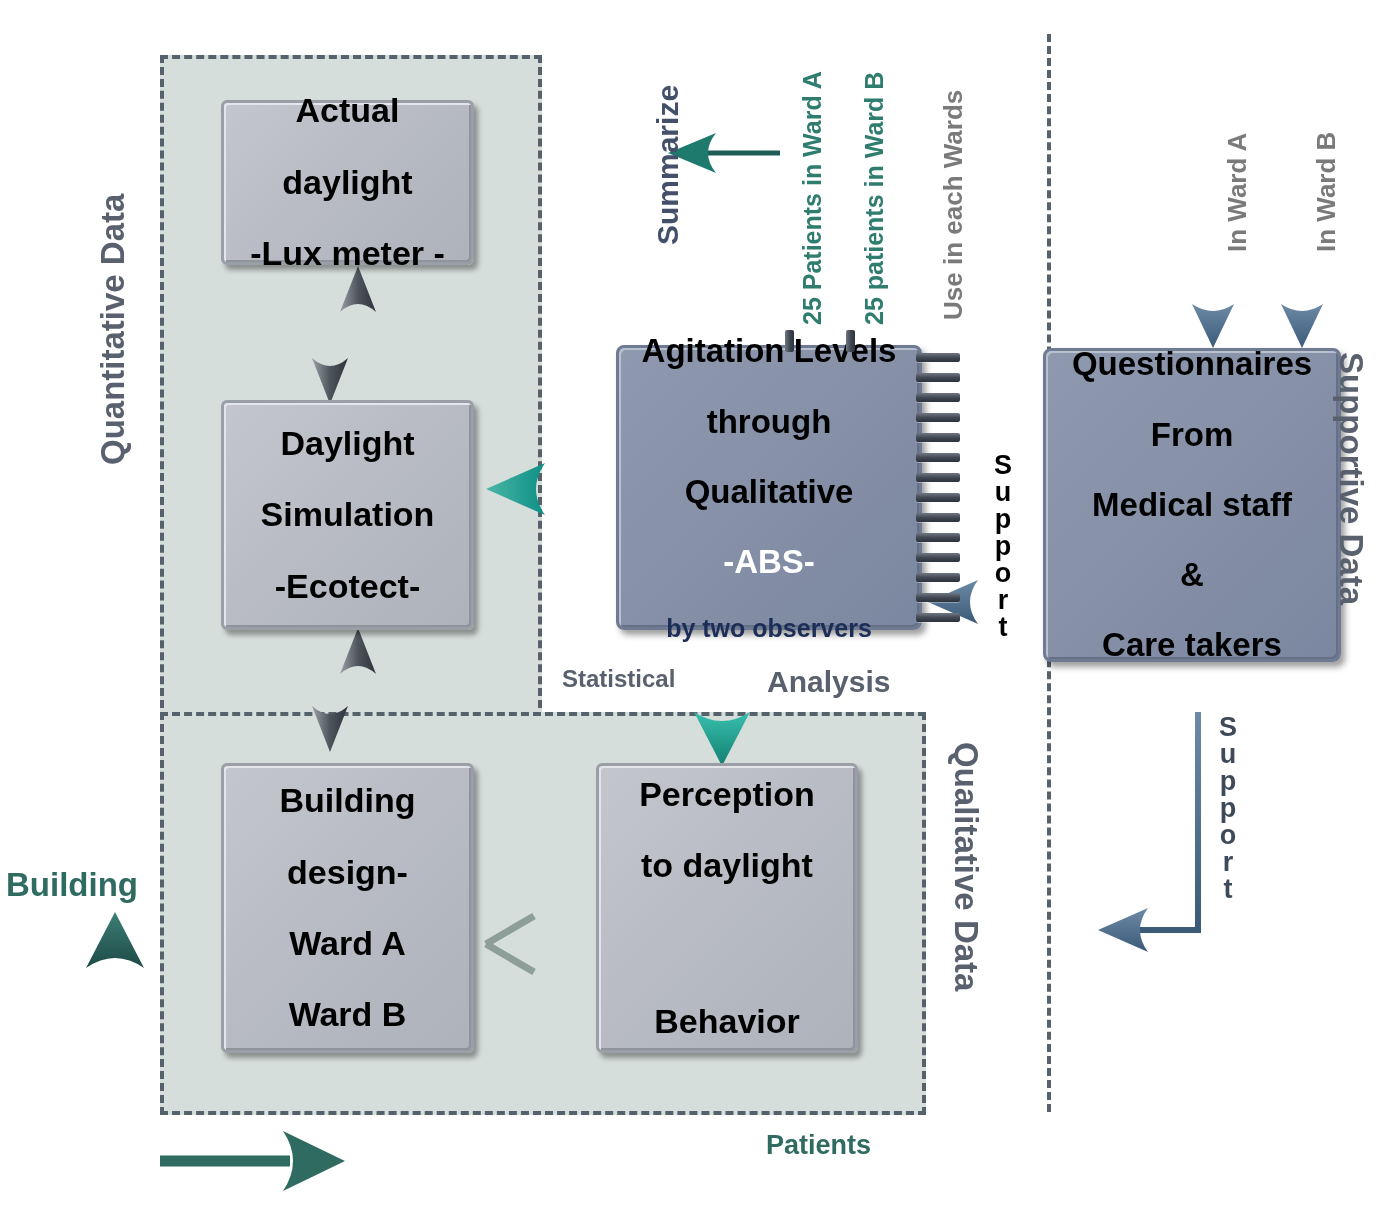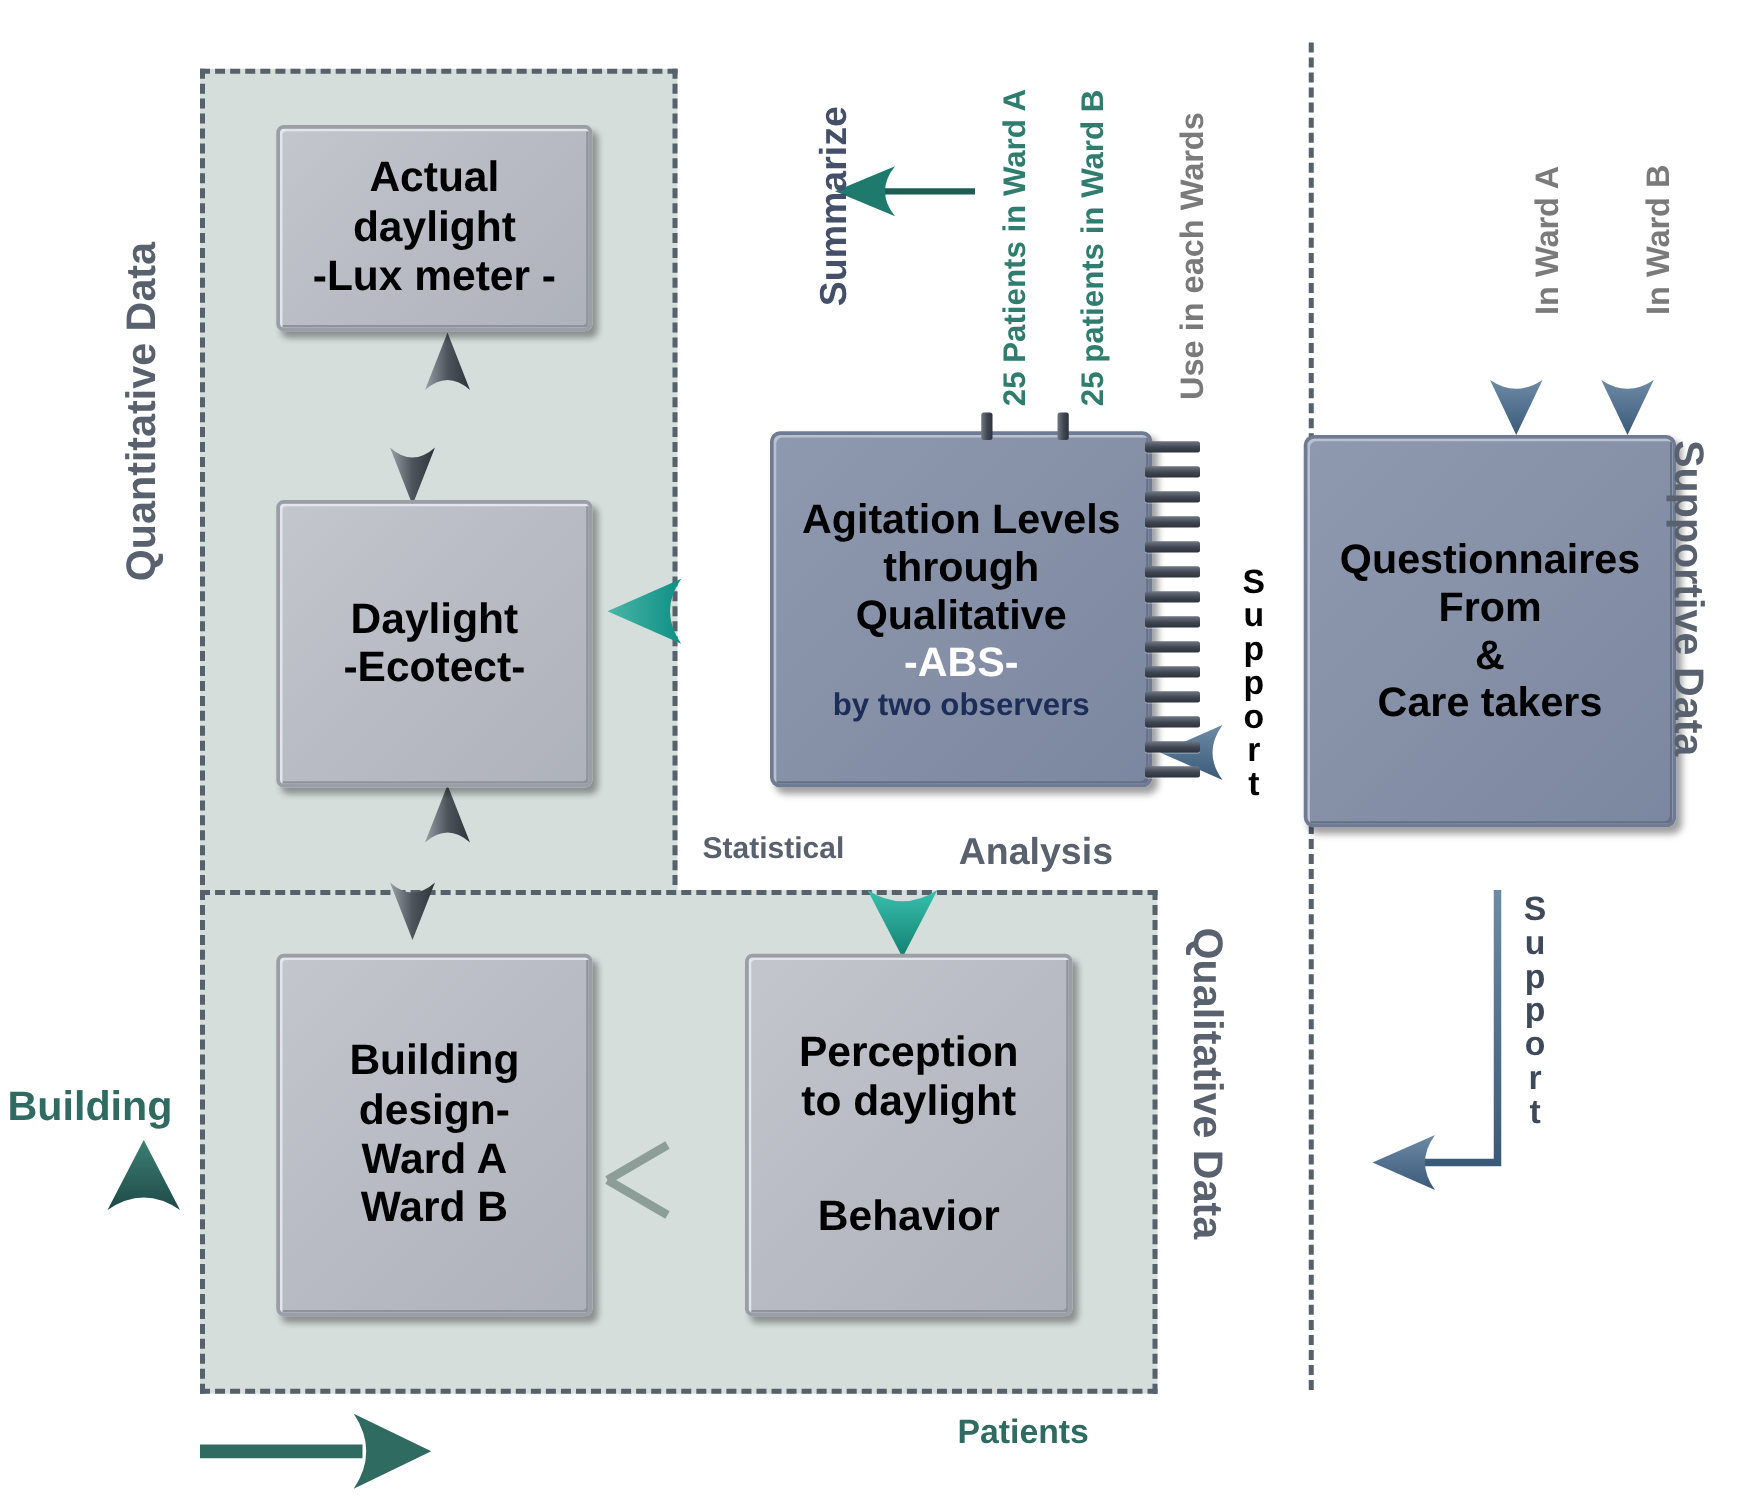--- a/index.html
+++ b/index.html
@@ -7,21 +7,21 @@
        font-family:"Liberation Sans","DejaVu Sans",sans-serif;}
   #stage{position:absolute;left:0;top:0;width:1400px;height:1209px;}
 
   
   .group{position:absolute;background:#d5dedb;border:4px dashed #55616b;box-sizing:border-box;}
   .vsep{position:absolute;border-left:4px dashed #55616b;}
 
   
   .box{position:absolute;box-sizing:border-box;display:flex;flex-direction:column;
        align-items:center;justify-content:center;text-align:center;color:#000;
-       line-height:1.16;}
+       line-height:1.16;gap:32px;}
   .box.grey{
      background:linear-gradient(135deg,#c3c6cd 0%,#b9bcc4 45%,#aeb2bb 100%);
      border:3px solid #9a9ea6;
      border-radius:6px;
      box-shadow: inset 2px 2px 0 #e3e5ea, inset -2px -2px 0 #8f939c,
                  4px 5px 5px rgba(0,0,0,.35);
   }
   .box.blue{
      background:linear-gradient(135deg,#8e98ae 0%,#8691a8 50%,#7b86a0 100%);
      border:3px solid #6f7a93;
@@ -162,20 +162,21 @@
   </svg>
 
   <div class="box grey" style="left:221px;top:100px;width:253px;height:165px;">
     <div class="t34">Actual</div>
     <div class="t34">daylight</div>
     <div class="t34">-Lux meter -</div>
   </div>
 
   <div class="box grey" style="left:221px;top:400px;width:253px;height:230px;">
     <div class="t34">Daylight</div>
+    <div class="t34">Simulation</div>
     <div class="t34">-Ecotect-</div>
   </div>
 
   <div class="box grey" style="left:221px;top:763px;width:253px;height:290px;">
     <div class="t34">Building</div>
     <div class="t34">design-</div>
     <div class="t34">Ward A</div>
     <div class="t34">Ward B</div>
   </div>
 
@@ -209,20 +210,21 @@
     <div class="tooth" style="left:0;top:243px;width:44px"></div>
     <div class="tooth" style="left:0;top:263px;width:44px"></div>
   </div>
 
   <div class="topstub" style="left:785px;top:330px;height:22px;"></div>
   <div class="topstub" style="left:846px;top:330px;height:22px;"></div>
 
   <div class="box blue" style="left:1043px;top:348px;width:298px;height:314px;">
     <div class="t33">Questionnaires</div>
     <div class="t33">From</div>
+    <div class="t33">Medical staff</div>
     <div class="t33">&amp;</div>
     <div class="t33">Care takers</div>
   </div>
 
   <div class="lbl slate rot90" style="left:94px;top:465px;font-size:33px;">Quantitative Data</div>
   <div class="lbl slate rot90cw" style="left:985px;top:742px;font-size:33px;">Qualitative Data</div>
   <div class="lbl slate rot90cw" style="left:1370px;top:352px;font-size:33px;">Supportive Data</div>
 
   <div class="lbl navy rot90" style="left:651px;top:245px;font-size:30px;">Summarize</div>
   <div class="lbl teal rot90" style="left:798px;top:325px;font-size:25px;">25 Patients in Ward A</div>

